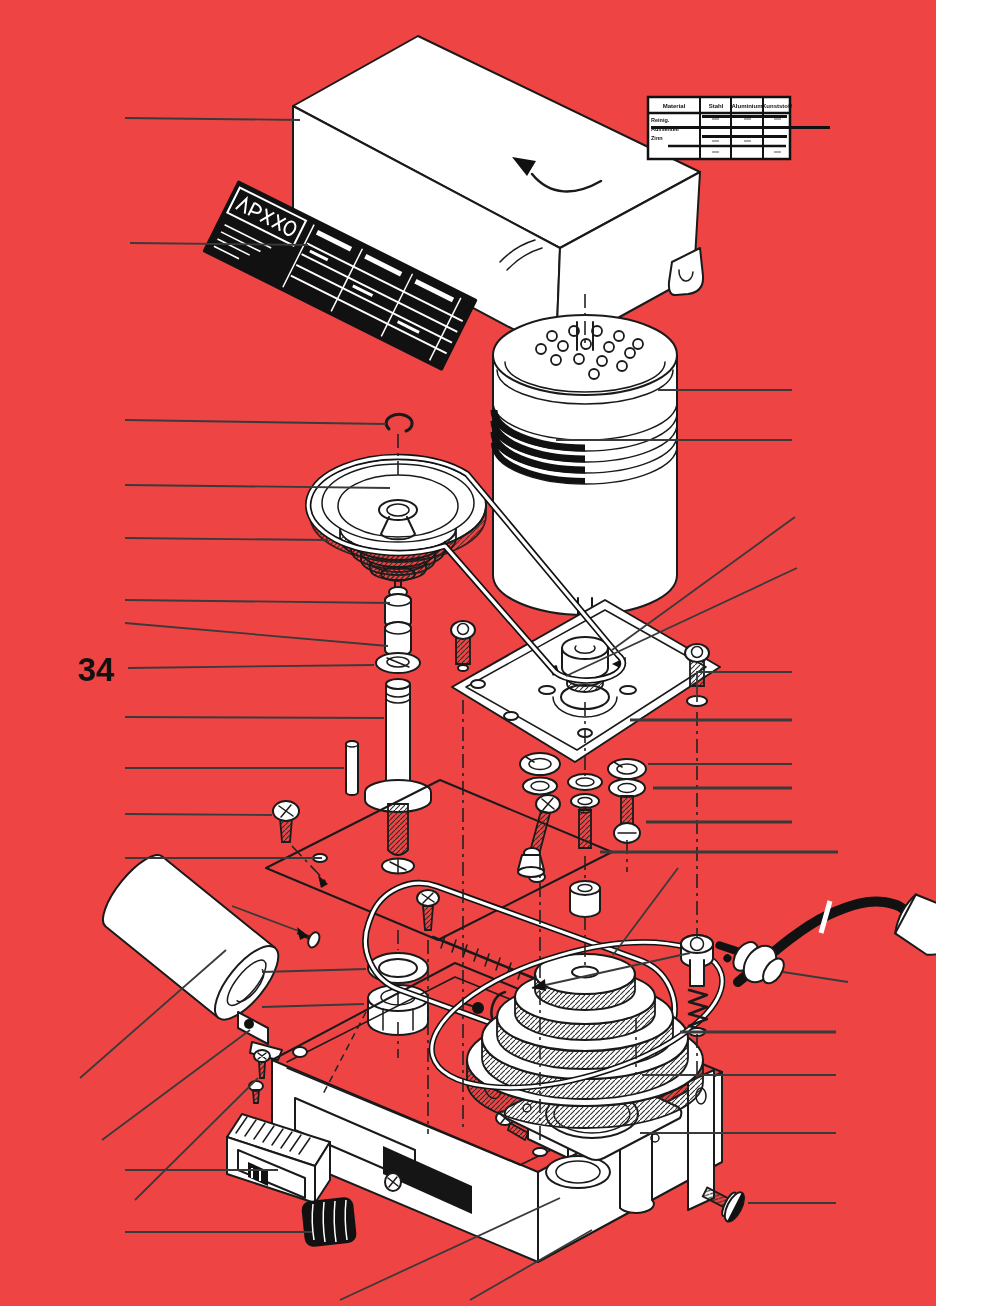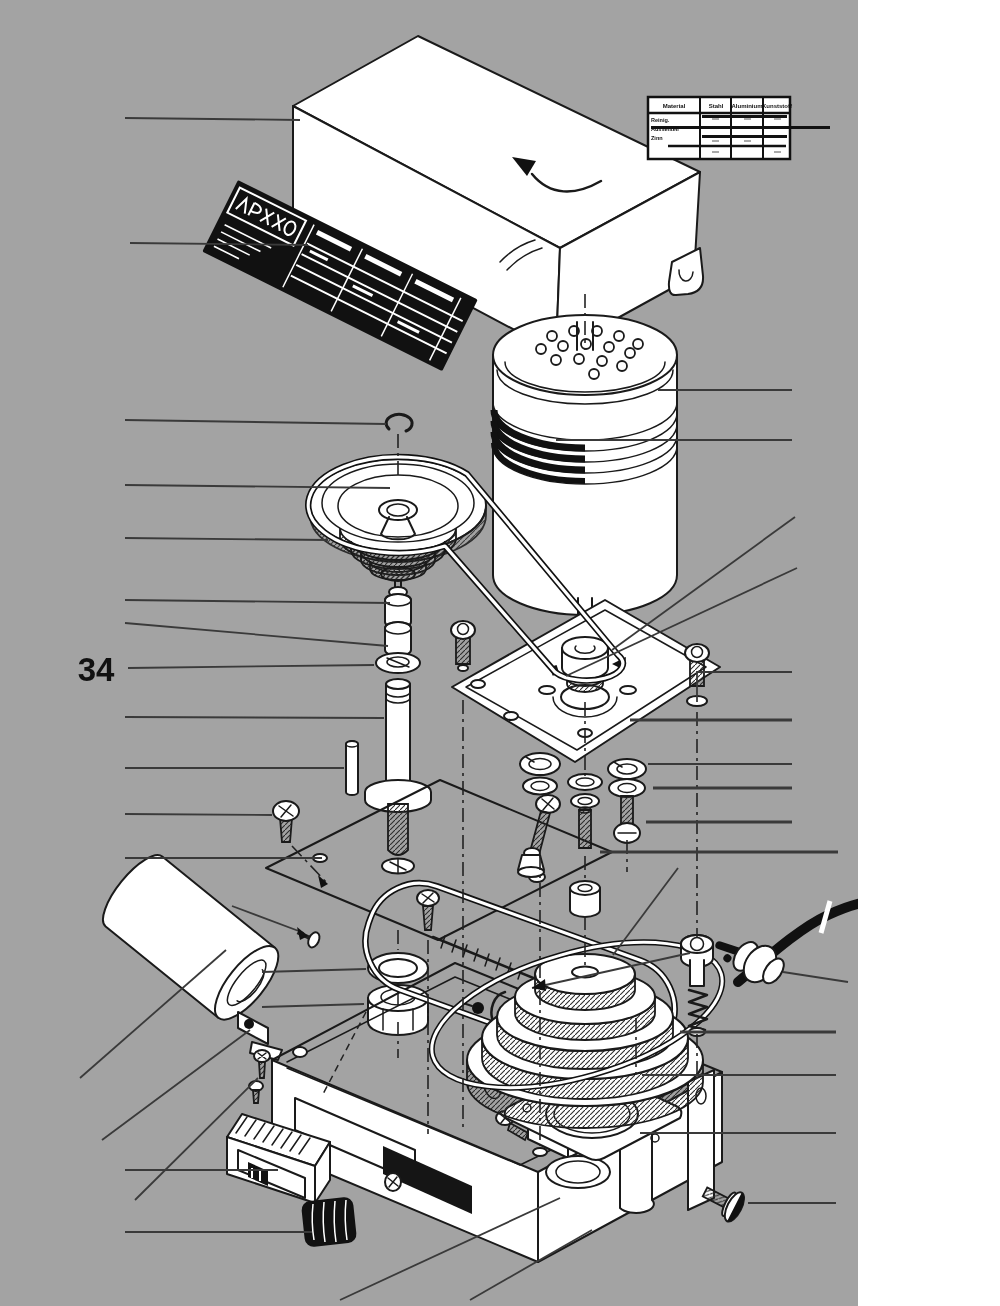--- a/index.html
+++ b/index.html
@@ -1,16 +1,16 @@
 <!DOCTYPE html>
 <html><head>
 <meta charset="utf-8">
 <style>
   html,body{margin:0;padding:0;background:#fff}
-  .stage{position:relative;width:858px;height:1306px;background:#a3a3a3;overflow:hidden;font-family:"Liberation Sans",sans-serif}
+  .stage{position:relative;width:936px;height:1306px;background:#ef4444;overflow:hidden;font-family:"Liberation Sans",sans-serif}
   svg{position:absolute;left:0;top:0}
   .k{stroke:#1a1a1a;stroke-width:2;fill:none;stroke-linecap:round;stroke-linejoin:round}
   .kf{stroke:#1a1a1a;stroke-width:2;fill:#ffffff;stroke-linejoin:round;stroke-linecap:round}
   .kh{stroke:#1a1a1a;stroke-width:1.8;fill:url(#hatch)}
   .t15{stroke-width:1.5}.t25{stroke-width:2.5}
   .dk{fill:#111;stroke:none}
   .cl{stroke:#222;stroke-width:1.6;fill:none;stroke-dasharray:14 5 3 5}
   .dsh{stroke:#222;stroke-width:1.5;fill:none;stroke-dasharray:7 5}
   .ld{stroke:#3a3a3a;stroke-width:1.8;fill:none}
   .ld3{stroke:#3a3a3a;stroke-width:3;fill:none}

